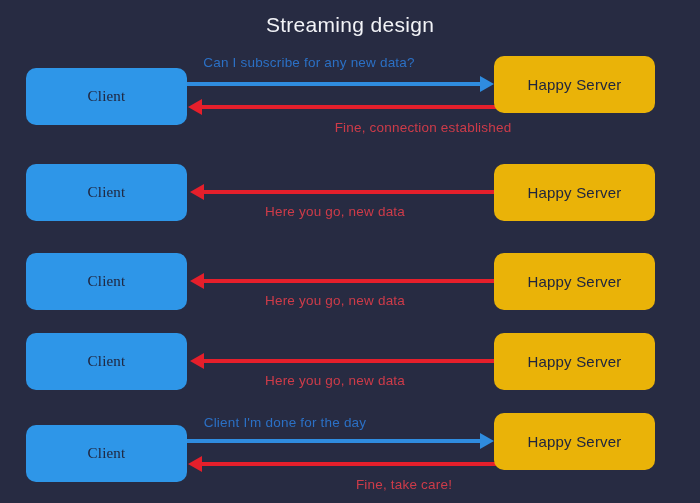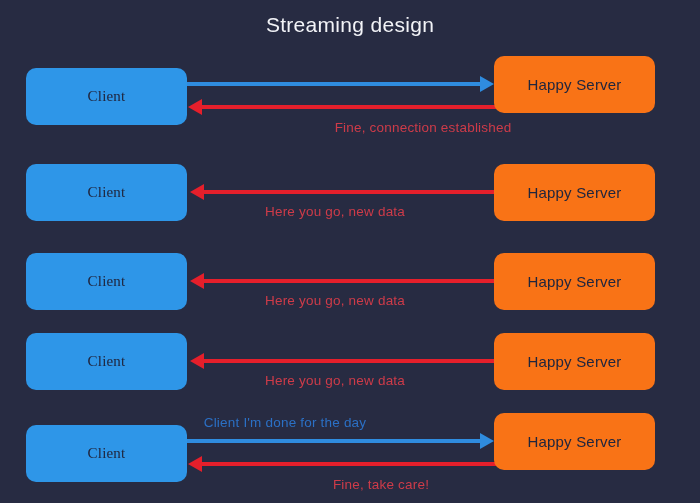--- a/index.html
+++ b/index.html
@@ -15,21 +15,21 @@
     position:absolute;left:350px;top:13px;transform:translateX(-50%);
     color:#f2f3f7;font-size:21px;font-weight:500;letter-spacing:0.3px;
     white-space:nowrap;
   }
   .box{
     position:absolute;width:161px;height:57px;border-radius:10px;
     display:flex;align-items:center;justify-content:center;
     z-index:2;
   }
   .box.client{background:#2e96e8;font-family:Liberation Serif, serif;}
-  .box.server{background:#f97316;}
+  .box.server{background:#eab308;}
   .box-label{
     color:#20263e;font-size:15px;font-weight:500;letter-spacing:0.2px;
   }
   .shaft{position:absolute;height:4px;z-index:1;}
   .shaft.blue{background:#2f8cdf;}
   .shaft.red{background:#e51f2b;}
   .head{position:absolute;width:0;height:0;z-index:1;
     border-top:8px solid transparent;border-bottom:8px solid transparent;}
   .head.right-blue{border-left:14px solid #2f8cdf;}
   .head.left-red{border-right:14px solid #e51f2b;}
@@ -46,20 +46,21 @@
 <div class="canvas">
 
   <div class="title">Streaming design</div>
 
   <div class="box client" style="left:26px;top:68px">
     <span class="box-label">Client</span>
   </div>
   <div class="box server" style="left:494px;top:56px">
     <span class="box-label">Happy Server</span>
   </div>
+  <div class="msg-label blue" style="left:309px;top:55px">Can I subscribe for any new data?</div>
   <div class="shaft blue" style="left:187px;top:82px;width:293px"></div>
   <div class="head right-blue" style="left:480px;top:76px"></div>
   <div class="shaft red" style="left:202px;top:105px;width:295px"></div>
   <div class="head left-red" style="left:188px;top:99px"></div>
   <div class="msg-label red" style="left:423px;top:120px">Fine, connection established</div>
 
   <div class="box client" style="left:26px;top:164px">
     <span class="box-label">Client</span>
   </div>
   <div class="box server" style="left:494px;top:164px">
@@ -93,15 +94,15 @@
     <span class="box-label">Client</span>
   </div>
   <div class="box server" style="left:494px;top:413px">
     <span class="box-label">Happy Server</span>
   </div>
   <div class="msg-label blue" style="left:285px;top:415px">Client I'm done for the day</div>
   <div class="shaft blue" style="left:187px;top:439px;width:293px"></div>
   <div class="head right-blue" style="left:480px;top:433px"></div>
   <div class="shaft red" style="left:202px;top:462px;width:295px"></div>
   <div class="head left-red" style="left:188px;top:456px"></div>
-  <div class="msg-label red" style="left:381px;top:477px">Fine, take care!</div>
+  <div class="msg-label red" style="left:404px;top:477px">Fine, take care!</div>
 
 </div>
 
 </body></html>

